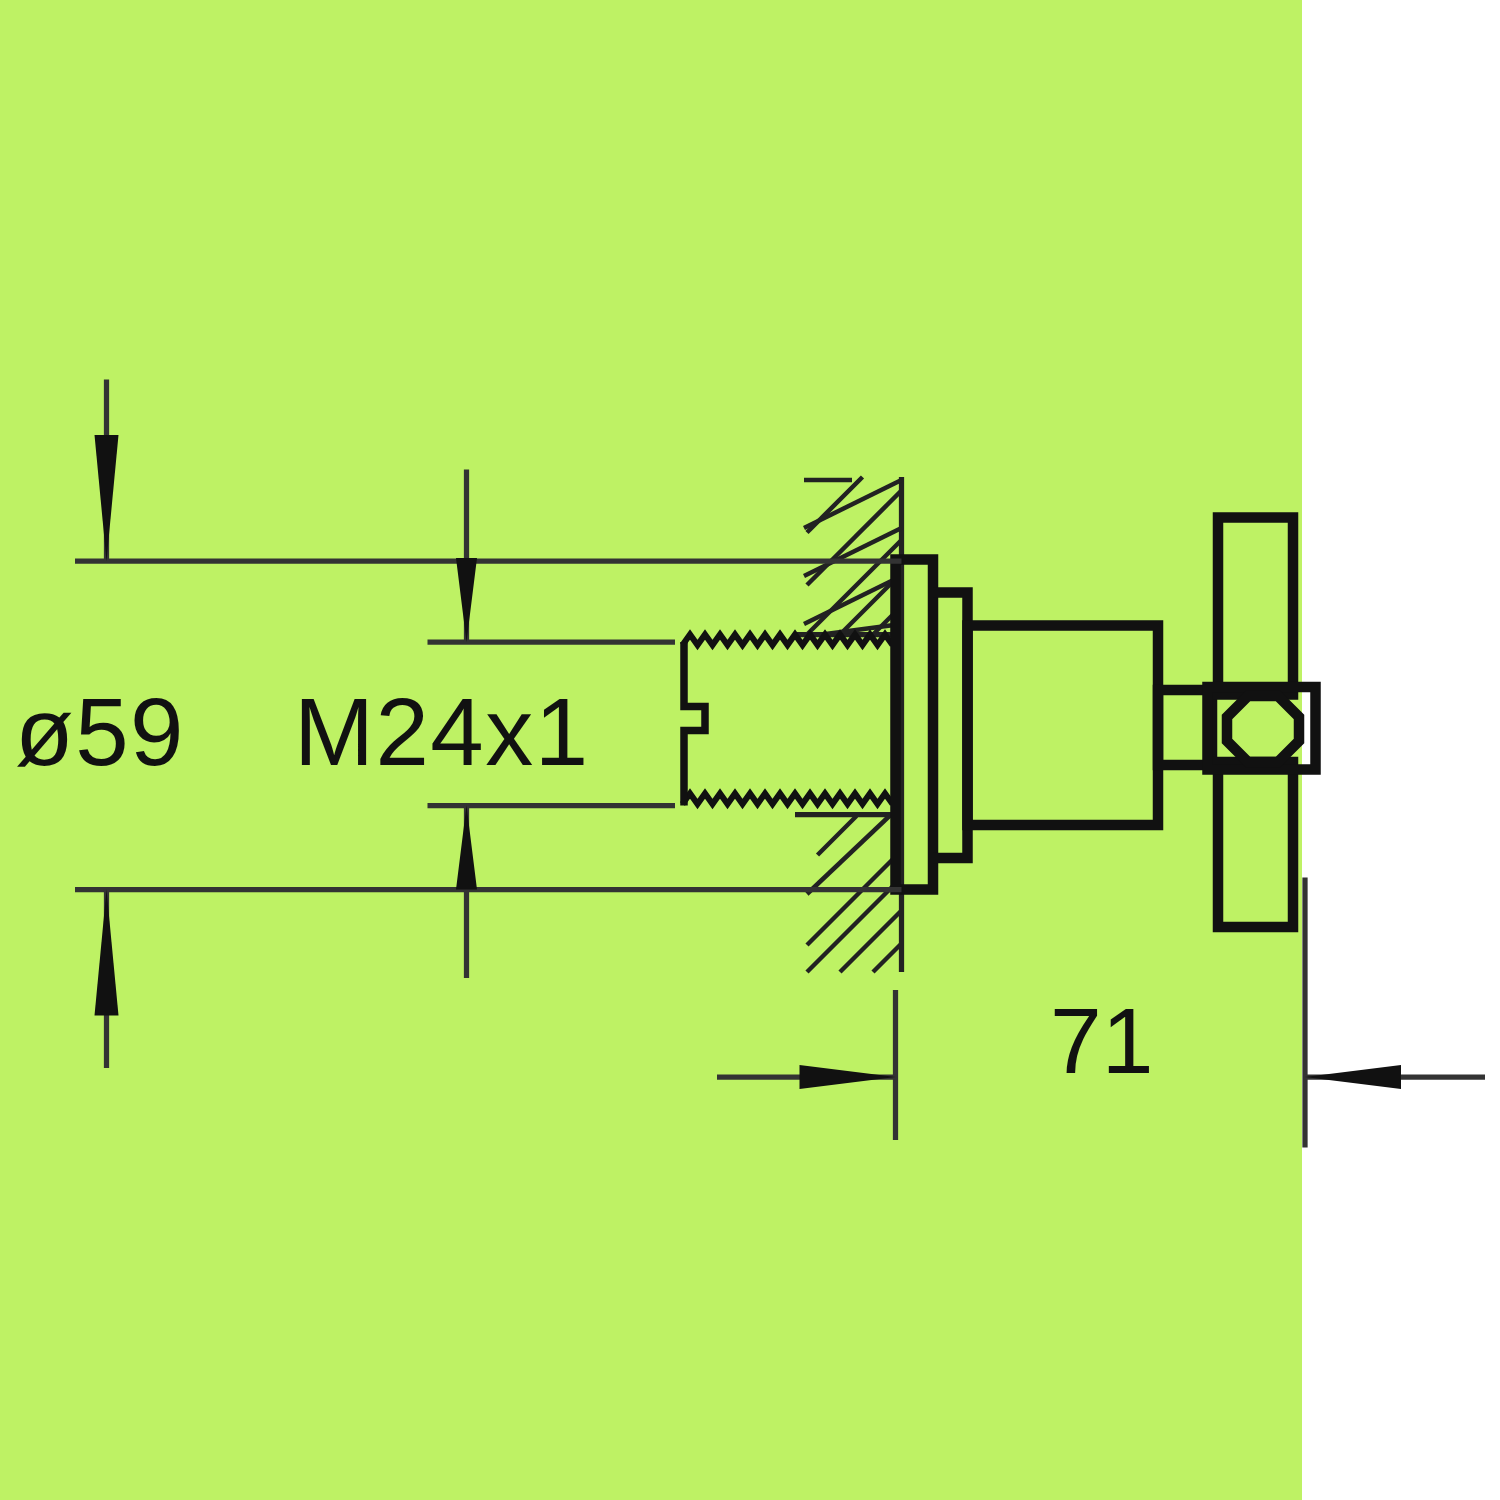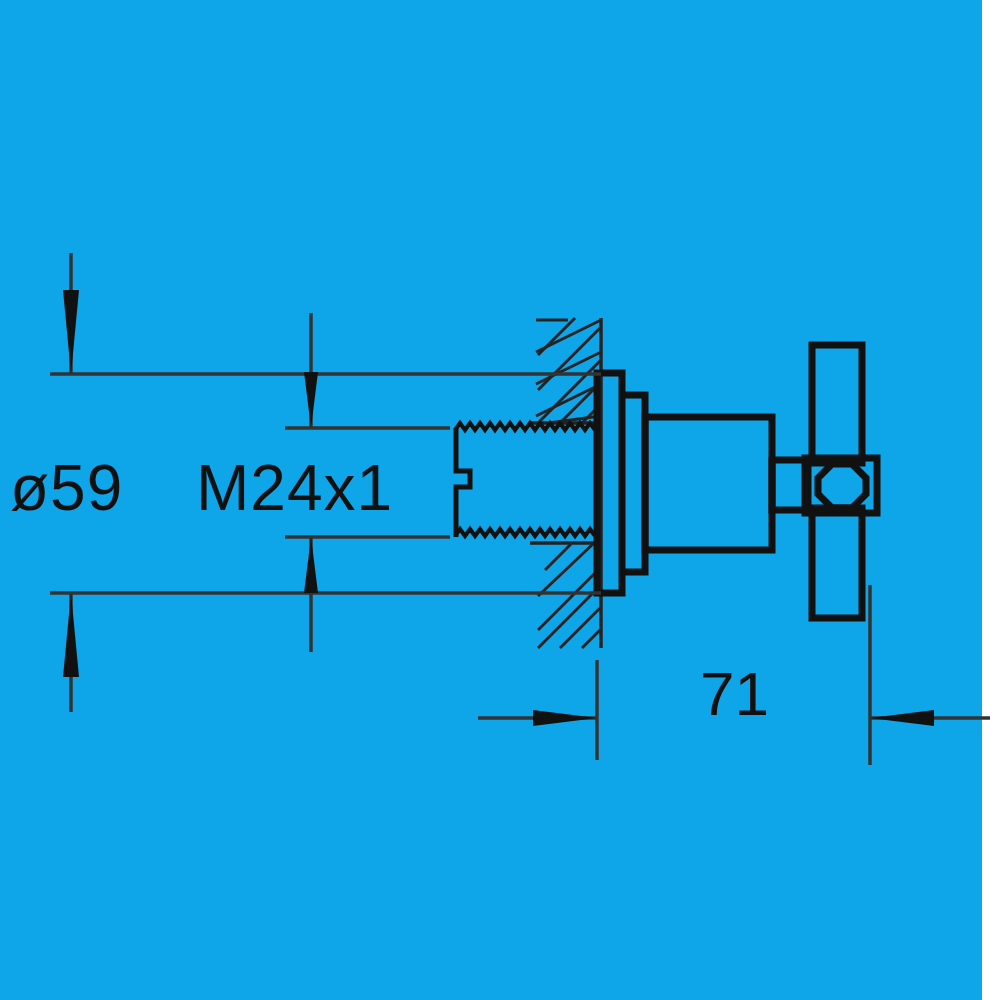--- a/index.html
+++ b/index.html
@@ -8,23 +8,23 @@
     background: #ffffff;
   }
   body {
     width: 1000px;
     height: 1000px;
     font-family: "Liberation Sans", sans-serif;
     overflow: hidden;
   }
   #drawing-root {
     position: relative;
-    width: 982px;
+    width: 868px;
     height: 1000px;
-    background: #0ea5e9;
+    background: #bef264;
   }
   svg#tech-drawing {
     display: block;
     width: 1000px;
     height: 1000px;
   }
   .dim-text {
     font-family: "Liberation Sans", sans-serif;
     font-size: 64px;
     fill: #111111;

